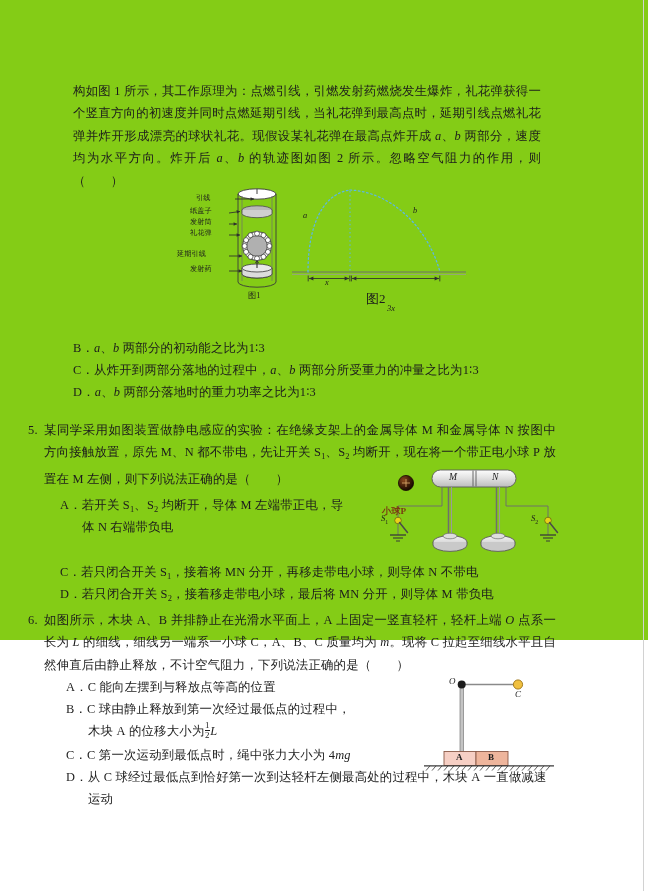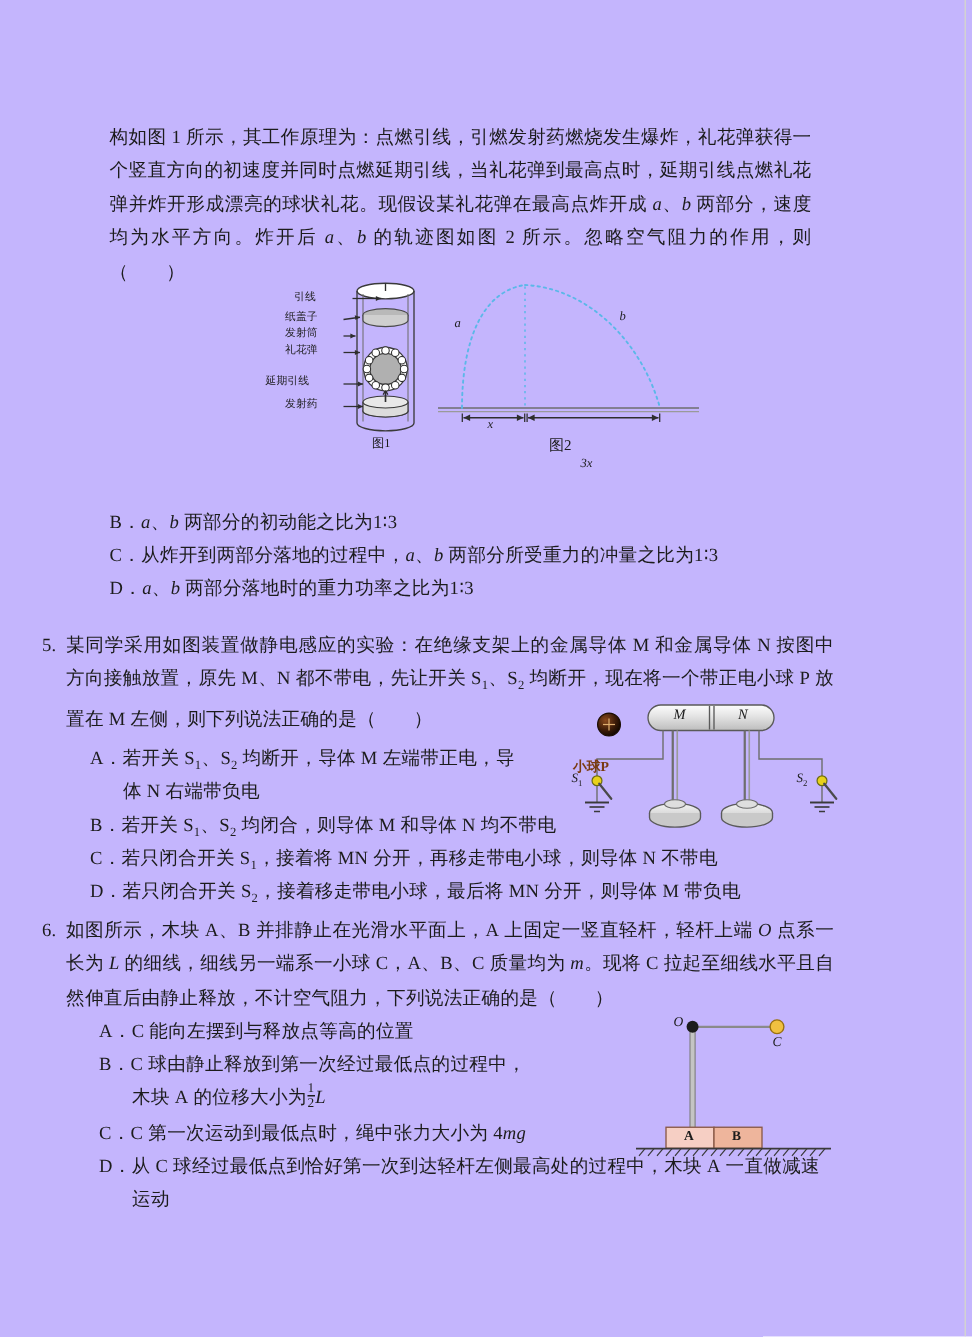--- a/index.html
+++ b/index.html
@@ -12,22 +12,22 @@
     height: 891px;
     position: relative;
     font-family: "Liberation Serif", "DejaVu Serif", serif;
     color: #1a1a1a;
     overflow: hidden;
   }
   .page {
     position: absolute;
     left: 0; top: 0;
     width: 648px;
-    height: 891px;
-    background: #c4b5fd;
+    height: 640px;
+    background: #84cc16;
   }
   .right-rule {
     position: absolute;
     top: 0;
     left: 643px;
     width: 1px;
     height: 891px;
     background: #d2d2d2;
   }
 
@@ -240,21 +240,21 @@
       <path d="M64 92.5 L151 92.5" stroke="#2e2e2e" stroke-width="0.85"></path>
       <path d="M64 92.5 l4.4 -2.1 v4.2 z" fill="#2e2e2e"></path>
       <path d="M151 92.5 l-4.4 -2.1 v4.2 z" fill="#2e2e2e"></path>
       <path d="M63.4 89.6 L63.4 95.4" stroke="#2e2e2e" stroke-width="0.85"></path>
       <path d="M151.8 89.6 L151.8 95.4" stroke="#2e2e2e" stroke-width="0.85"></path>
     </svg>
     <div class="mk" style="left:15px;  top:25px;">a</div>
     <div class="mk" style="left:125px; top:20px;">b</div>
     <div class="mk" style="left:37px;  top:92px;">x</div>
     <div class="mk" style="left:99px;  top:92px;margin-top:26px;">3x</div>
-    <div class="cap figcap" style="left:78px; top:104px; font-size:10px;">图2</div>
+    <div class="cap figcap" style="left:78px; top:104px; font-size:13px;">图2</div>
   </div>
 
   <div class="opt" style="left:73px; top:337px;">
     B．<span class="it">a</span>、<span class="it">b</span> 两部分的初动能之比为<span class="num">1∶3</span>
   </div>
   <div class="opt" style="left:73px; top:359px;">
     C．从炸开到两部分落地的过程中，<span class="it">a</span>、<span class="it">b</span> 两部分所受重力的冲量之比为<span class="num">1∶3</span>
   </div>
   <div class="opt" style="left:73px; top:381px;">
     D．<span class="it">a</span>、<span class="it">b</span> 两部分落地时的重力功率之比为<span class="num">1∶3</span>
@@ -335,23 +335,20 @@
     <div class="tx" style="left:159px; top:51px;">
       <span class="it">S</span><sub>2</sub>
     </div>
   </div>
 
   <div class="opt" style="left:60px; top:494px;">
     A．若开关 <span class="num">S<sub>1</sub></span>、<span class="num">S<sub>2</sub></span> 均断开，导体 <span class="num">M</span> 左端带正电，导
   </div>
   <div class="opt" style="left:82px; top:516px;">
     体 <span class="num">N</span> 右端带负电
-  </div>
-  <div class="opt" style="left:60px; top:539px;">
-    B．若开关 <span class="num">S<sub>1</sub></span>、<span class="num">S<sub>2</sub></span> 均闭合，则导体 <span class="num">M</span> 和导体 <span class="num">N</span> 均不带电
   </div>
   <div class="opt" style="left:60px; top:561px;">
     C．若只闭合开关 <span class="num">S<sub>1</sub></span>，接着将 <span class="num">MN</span> 分开，再移走带电小球，则导体 <span class="num">N</span> 不带电
   </div>
   <div class="opt" style="left:60px; top:583px;">
     D．若只闭合开关 <span class="num">S<sub>2</sub></span>，接着移走带电小球，最后将 <span class="num">MN</span> 分开，则导体 <span class="num">M</span> 带负电
   </div>
 
   <div class="opt" style="left:28px; top:609px;">6.</div>
   <div class="para" style="left:44px; top:609px; width:512px;">

